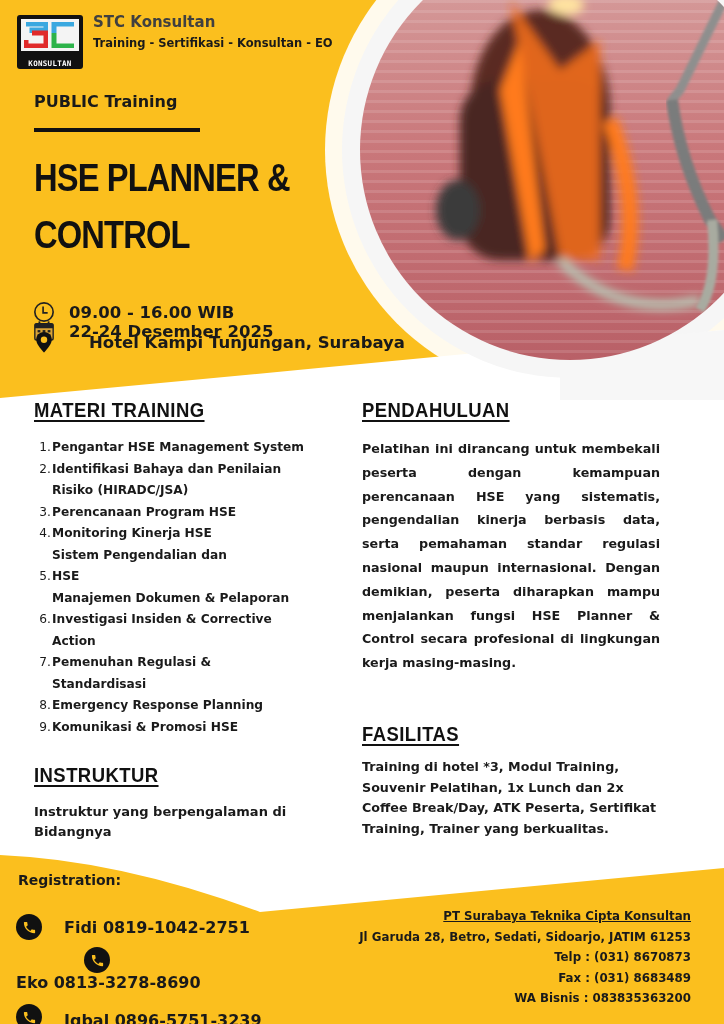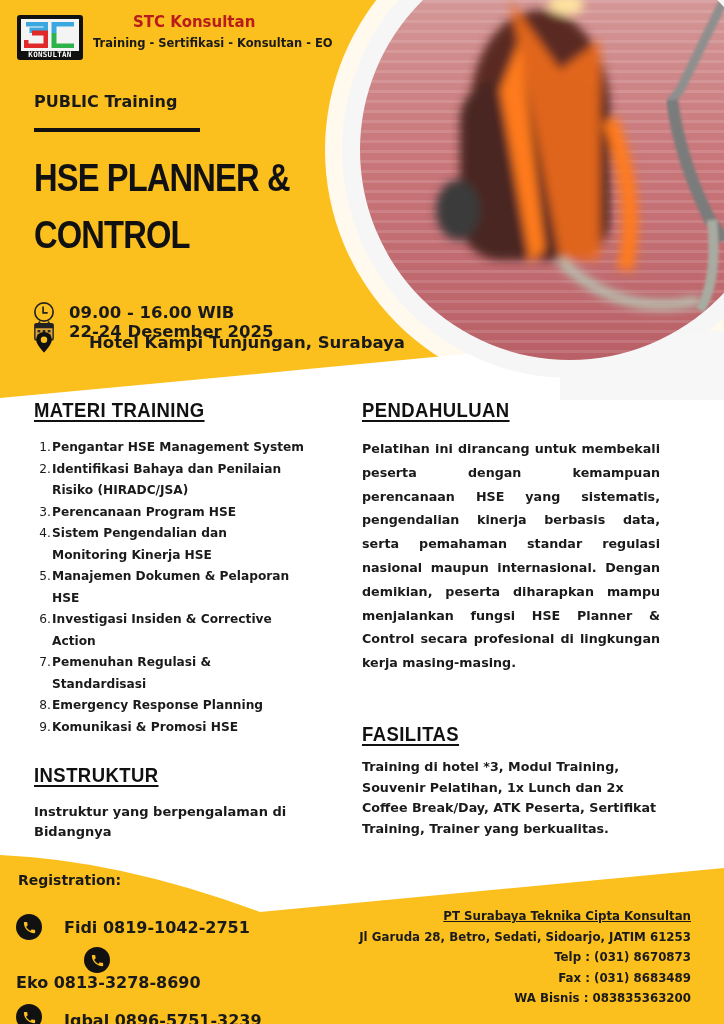--- a/index.html
+++ b/index.html
@@ -3,26 +3,26 @@
 <meta charset="utf-8">
 <style>
   html, body { margin:0; padding:0; }
   body { width:724px; height:1024px; position:relative; overflow:hidden; background:#ffffff;
          font-family:"DejaVu Sans", sans-serif; color:#1a1a1a; }
   .abs { position:absolute; }
   #bg-svg { position:absolute; left:0; top:0; width:724px; height:1024px; z-index:0; }
   .layer { z-index:2; }
 
   
-  .logo { left:17px; top:15px; width:66px; height:45px; background:#111; border-radius:3px; }
+  .logo { left:17px; top:15px; width:66px; height:54px; background:#111; border-radius:3px; }
   .logo-inner { position:absolute; left:4px; top:4px; width:58px; height:32px; background:#f4f4f4; overflow:hidden; }
   .logo-s { position:absolute; left:3px; top:3px; width:24px; height:26px; }
   .logo-c { position:absolute; left:30px; top:3px; width:25px; height:26px; }
   .logo-text { position:absolute; left:0; bottom:1px; width:66px; text-align:center; font-size:7.5px; color:#fff; font-weight:bold; letter-spacing:0.3px; font-family:"DejaVu Sans Mono", monospace; }
-  .brand-name { left:93px; top:13px; font-size:15px; font-weight:bold; color:#b91c1c;margin-left:40px; }
+  .brand-name { left:93px; top:13px; font-size:15px; font-weight:bold; color:#404040; }
   .brand-tag { left:93px; top:36px; font-size:11.5px; font-weight:bold; color:#1a1a1a; }
 
   .public { left:34px; top:92px; font-size:16px; font-weight:bold; }
   .public-bar { left:34px; top:128px; width:166px; height:4px; background:#111; }
   .title { left:34px; top:150px; font-family:"Liberation Sans", sans-serif; font-weight:bold;
            font-size:38px; line-height:57px; letter-spacing:-1px; transform:scaleX(0.86); transform-origin:left top; color:#111; }
 
   .info-row { left:33px; display:flex; align-items:center; gap:14px; font-size:16.5px; font-weight:bold; }
   .info-row svg { width:22px; height:22px; }
 
@@ -174,29 +174,29 @@
     </li>
   <li>
       <span class="num">3.</span>
       <span>
         <div>Perencanaan Program HSE</div>
       </span>
     </li>
   <li>
       <span class="num">4.</span>
       <span>
+        <div>Monitoring Kinerja HSE</div>
         <div>Sistem Pengendalian dan</div>
-        <div>Monitoring Kinerja HSE</div>
       </span>
     </li>
   <li>
       <span class="num">5.</span>
       <span>
+        <div>HSE</div>
         <div>Manajemen Dokumen &amp; Pelaporan</div>
-        <div>HSE</div>
       </span>
     </li>
   <li>
       <span class="num">6.</span>
       <span>
         <div>Investigasi Insiden &amp; Corrective</div>
         <div>Action</div>
       </span>
     </li>
   <li>

